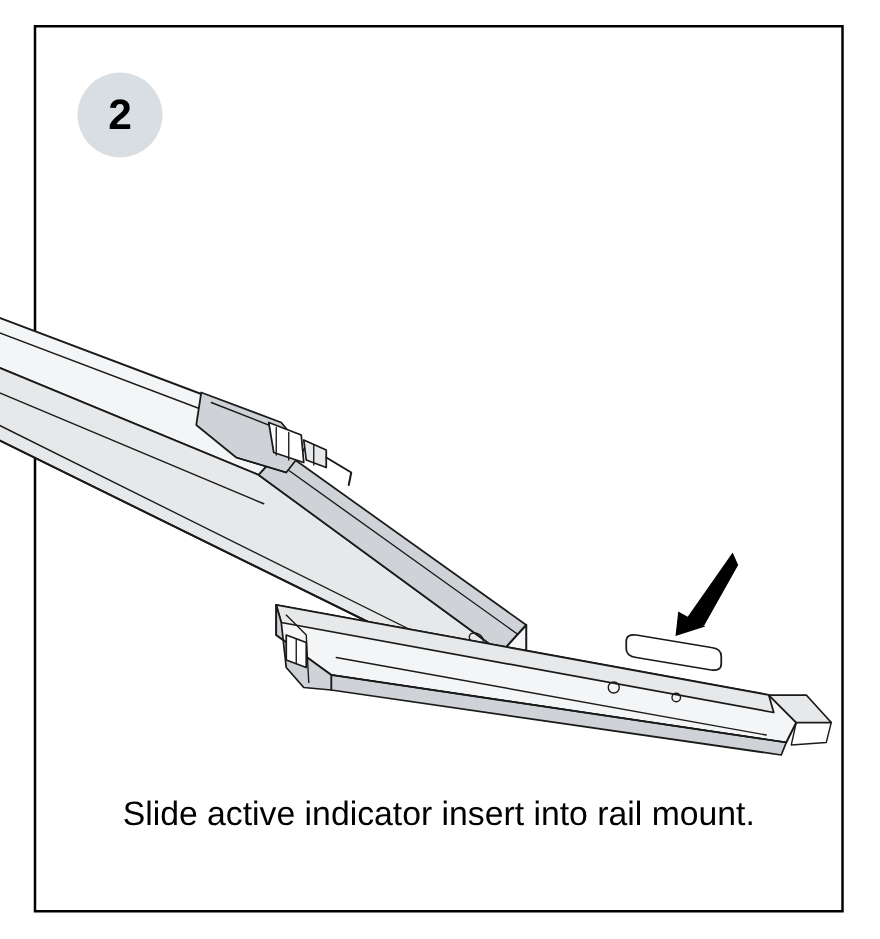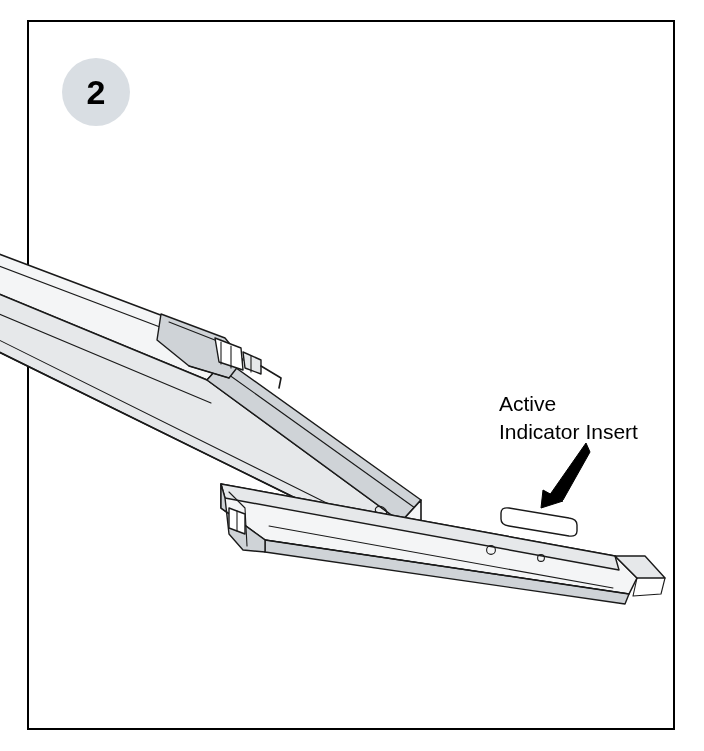--- a/index.html
+++ b/index.html
@@ -185,17 +185,16 @@
     </g>
 
     <g>
       <path class="arrow" d="M 557 421 L 520 474 L 534 478 L 561 430 Z"></path>
       <path class="arrow" d="M 512 486 L 514 468 L 534 479 Z"></path>
     </g>
   </svg>
 
   <div class="step-badge">2</div>
 
-  <div class="callout">Active
-Indicator Insert</div>
-
+
+  <div class="caption">Slide active indicator insert into rail mount.</div>
 
 </div>
 
 </body></html>

